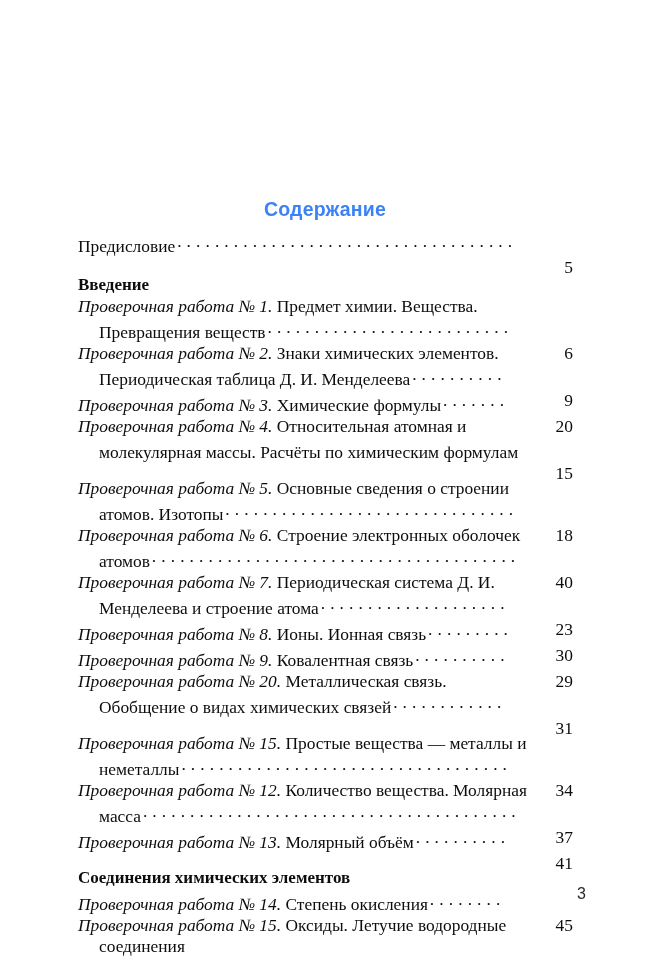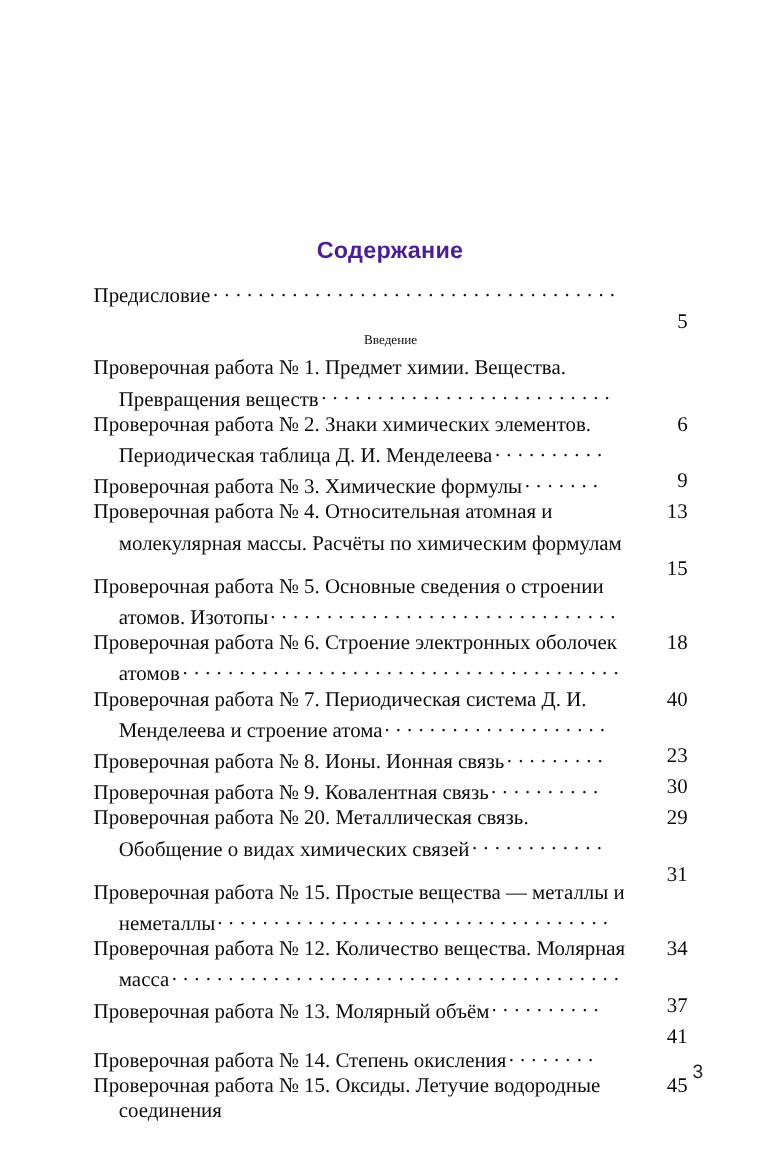--- a/index.html
+++ b/index.html
@@ -19,21 +19,21 @@
   .toc-title {
     position: absolute;
     left: 0;
     top: 198px;
     width: 650px;
     text-align: center;
     font-family: "Liberation Sans", "DejaVu Sans", sans-serif;
     font-weight: bold;
     font-size: 19.5px;
     letter-spacing: 0.2px;
-    color: #4c1d95;
+    color: #3b82f6;
   }
   .toc-body {
     position: absolute;
     left: 78px;
     top: 231px;
     width: 495px;
   }
   .entry {
     position: relative;
     font-size: 17.4px;
@@ -41,20 +41,21 @@
     margin: 0;
     padding: 0;
   }
   
   .entry .body {
     display: block;
     padding-left: 21px;
     text-indent: -21px;
   }
   .entry .label {
+    font-style: italic;
   }
   .entry .caption {
     font-style: normal;
   }
   .leaders {
     display: inline-block;
     position: relative;
     vertical-align: baseline;
     overflow: hidden;
     white-space: nowrap;
@@ -72,23 +73,23 @@
   }
   .entry-row {
     position: relative;
     width: 495px;
   }
   .entry-row .text-col {
     display: block;
     padding-right: 44px;
   }
   .section-head {
-    text-align: center;
-    font-weight: normal;
-    font-size: 11px;
+    text-align: left;
+    font-weight: bold;
+    font-size: 17px;
     line-height: 21px;
     width: 495px;
     margin: 0;
     padding: 0;
   }
   .sp-before-head { height: 14px; }
   .sp-after-head { height: 1px; }
   .sp-preface { height: 17px; }
   .folio {
     position: absolute;
@@ -127,21 +128,21 @@
       <div class="entry entry-row">
         <span class="text-col">
           <span class="body"><span class="label">Проверочная работа № 2. </span><span class="caption">Знаки химических элементов. Периодическая таблица Д. И. Менделеева</span><span class="leaders">............</span></span>
         </span>
         <span class="pagenum">9</span>
       </div>
       <div class="entry entry-row">
         <span class="text-col">
           <span class="body"><span class="label">Проверочная работа № 3. </span><span class="caption">Химические формулы</span><span class="leaders">.........</span></span>
         </span>
-        <span class="pagenum">13</span>
+        <span class="pagenum">20</span>
       </div>
       <div class="entry entry-row">
         <span class="text-col">
           <span class="body"><span class="label">Проверочная работа № 4. </span><span class="caption">Относительная атомная и молекулярная массы. Расчёты по химическим формулам</span><span class="leaders">.</span></span>
         </span>
         <span class="pagenum">15</span>
       </div>
       <div class="sp-before-head"></div>
       <div class="sp-after-head"></div>
       <div class="entry entry-row">
@@ -194,20 +195,21 @@
         </span>
         <span class="pagenum">37</span>
       </div>
       <div class="entry entry-row">
         <span class="text-col">
           <span class="body"><span class="label">Проверочная работа № 13. </span><span class="caption">Молярный объём</span><span class="leaders">............</span></span>
         </span>
         <span class="pagenum">41</span>
       </div>
       <div class="sp-before-head"></div>
+      <div class="section-head">Соединения химических элементов</div>
       <div class="sp-after-head"></div>
       <div class="entry entry-row">
         <span class="text-col">
           <span class="body"><span class="label">Проверочная работа № 14. </span><span class="caption">Степень окисления</span><span class="leaders">..........</span></span>
         </span>
         <span class="pagenum">45</span>
       </div>
       <div class="entry entry-row">
         <span class="text-col">
           <span class="body"><span class="label">Проверочная работа № 15. </span><span class="caption">Оксиды. Летучие водородные соединения</span></span>

